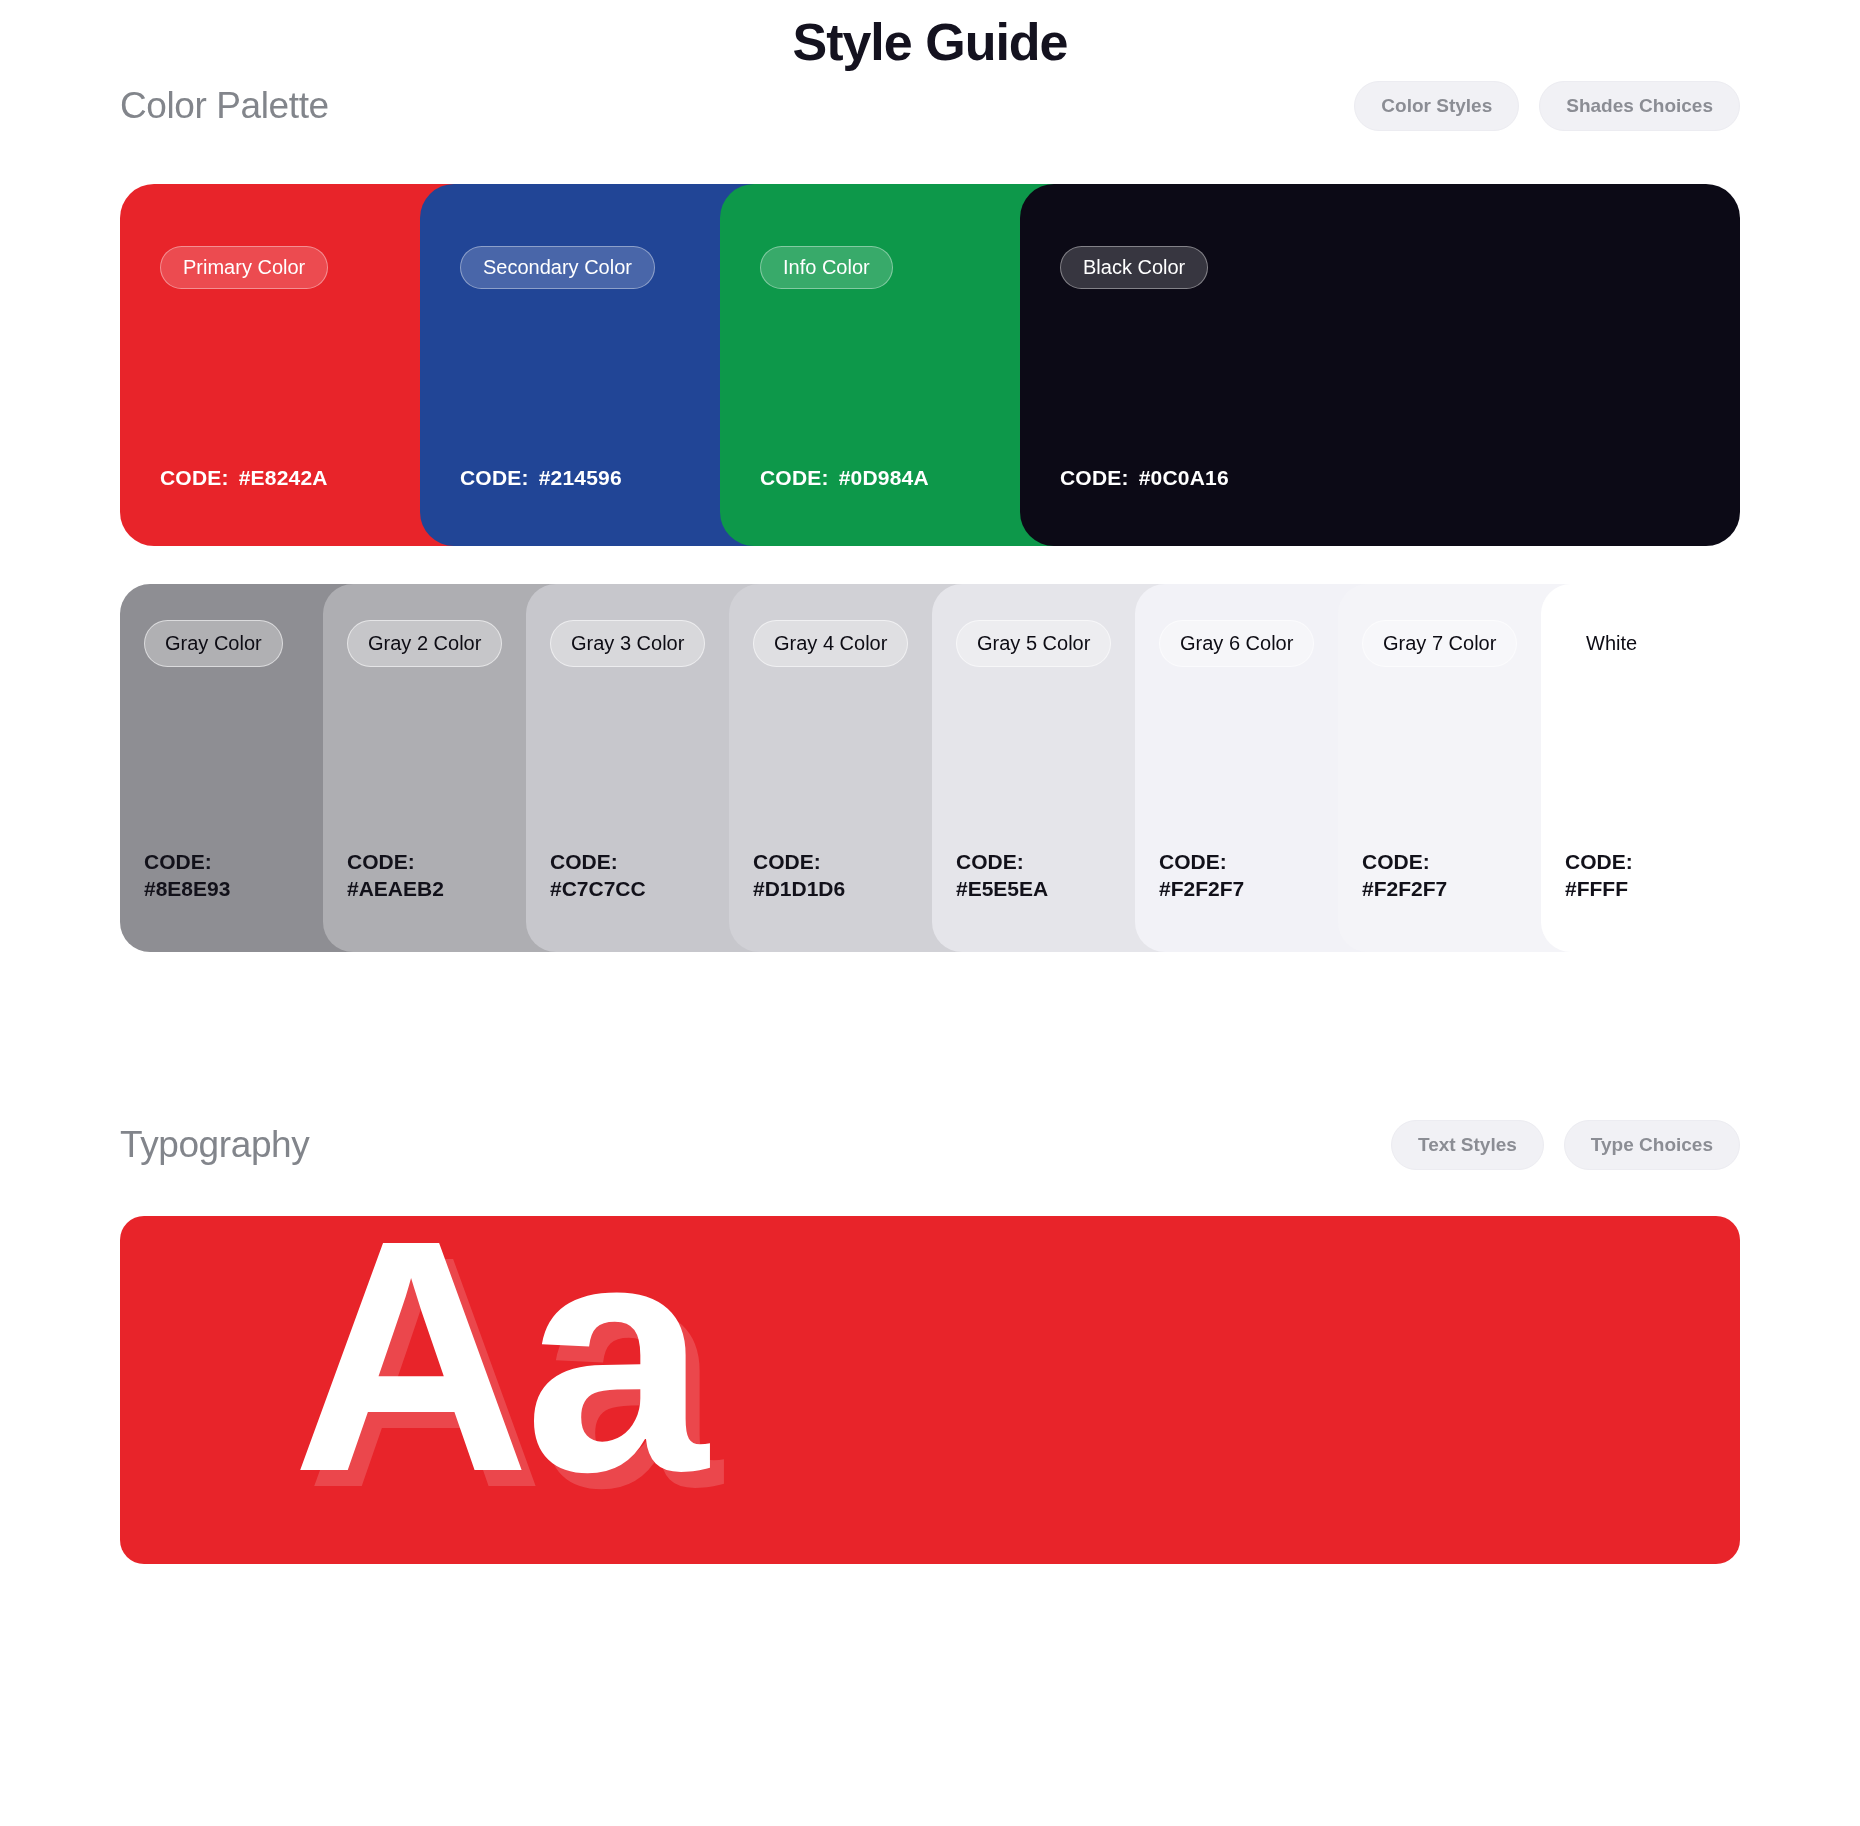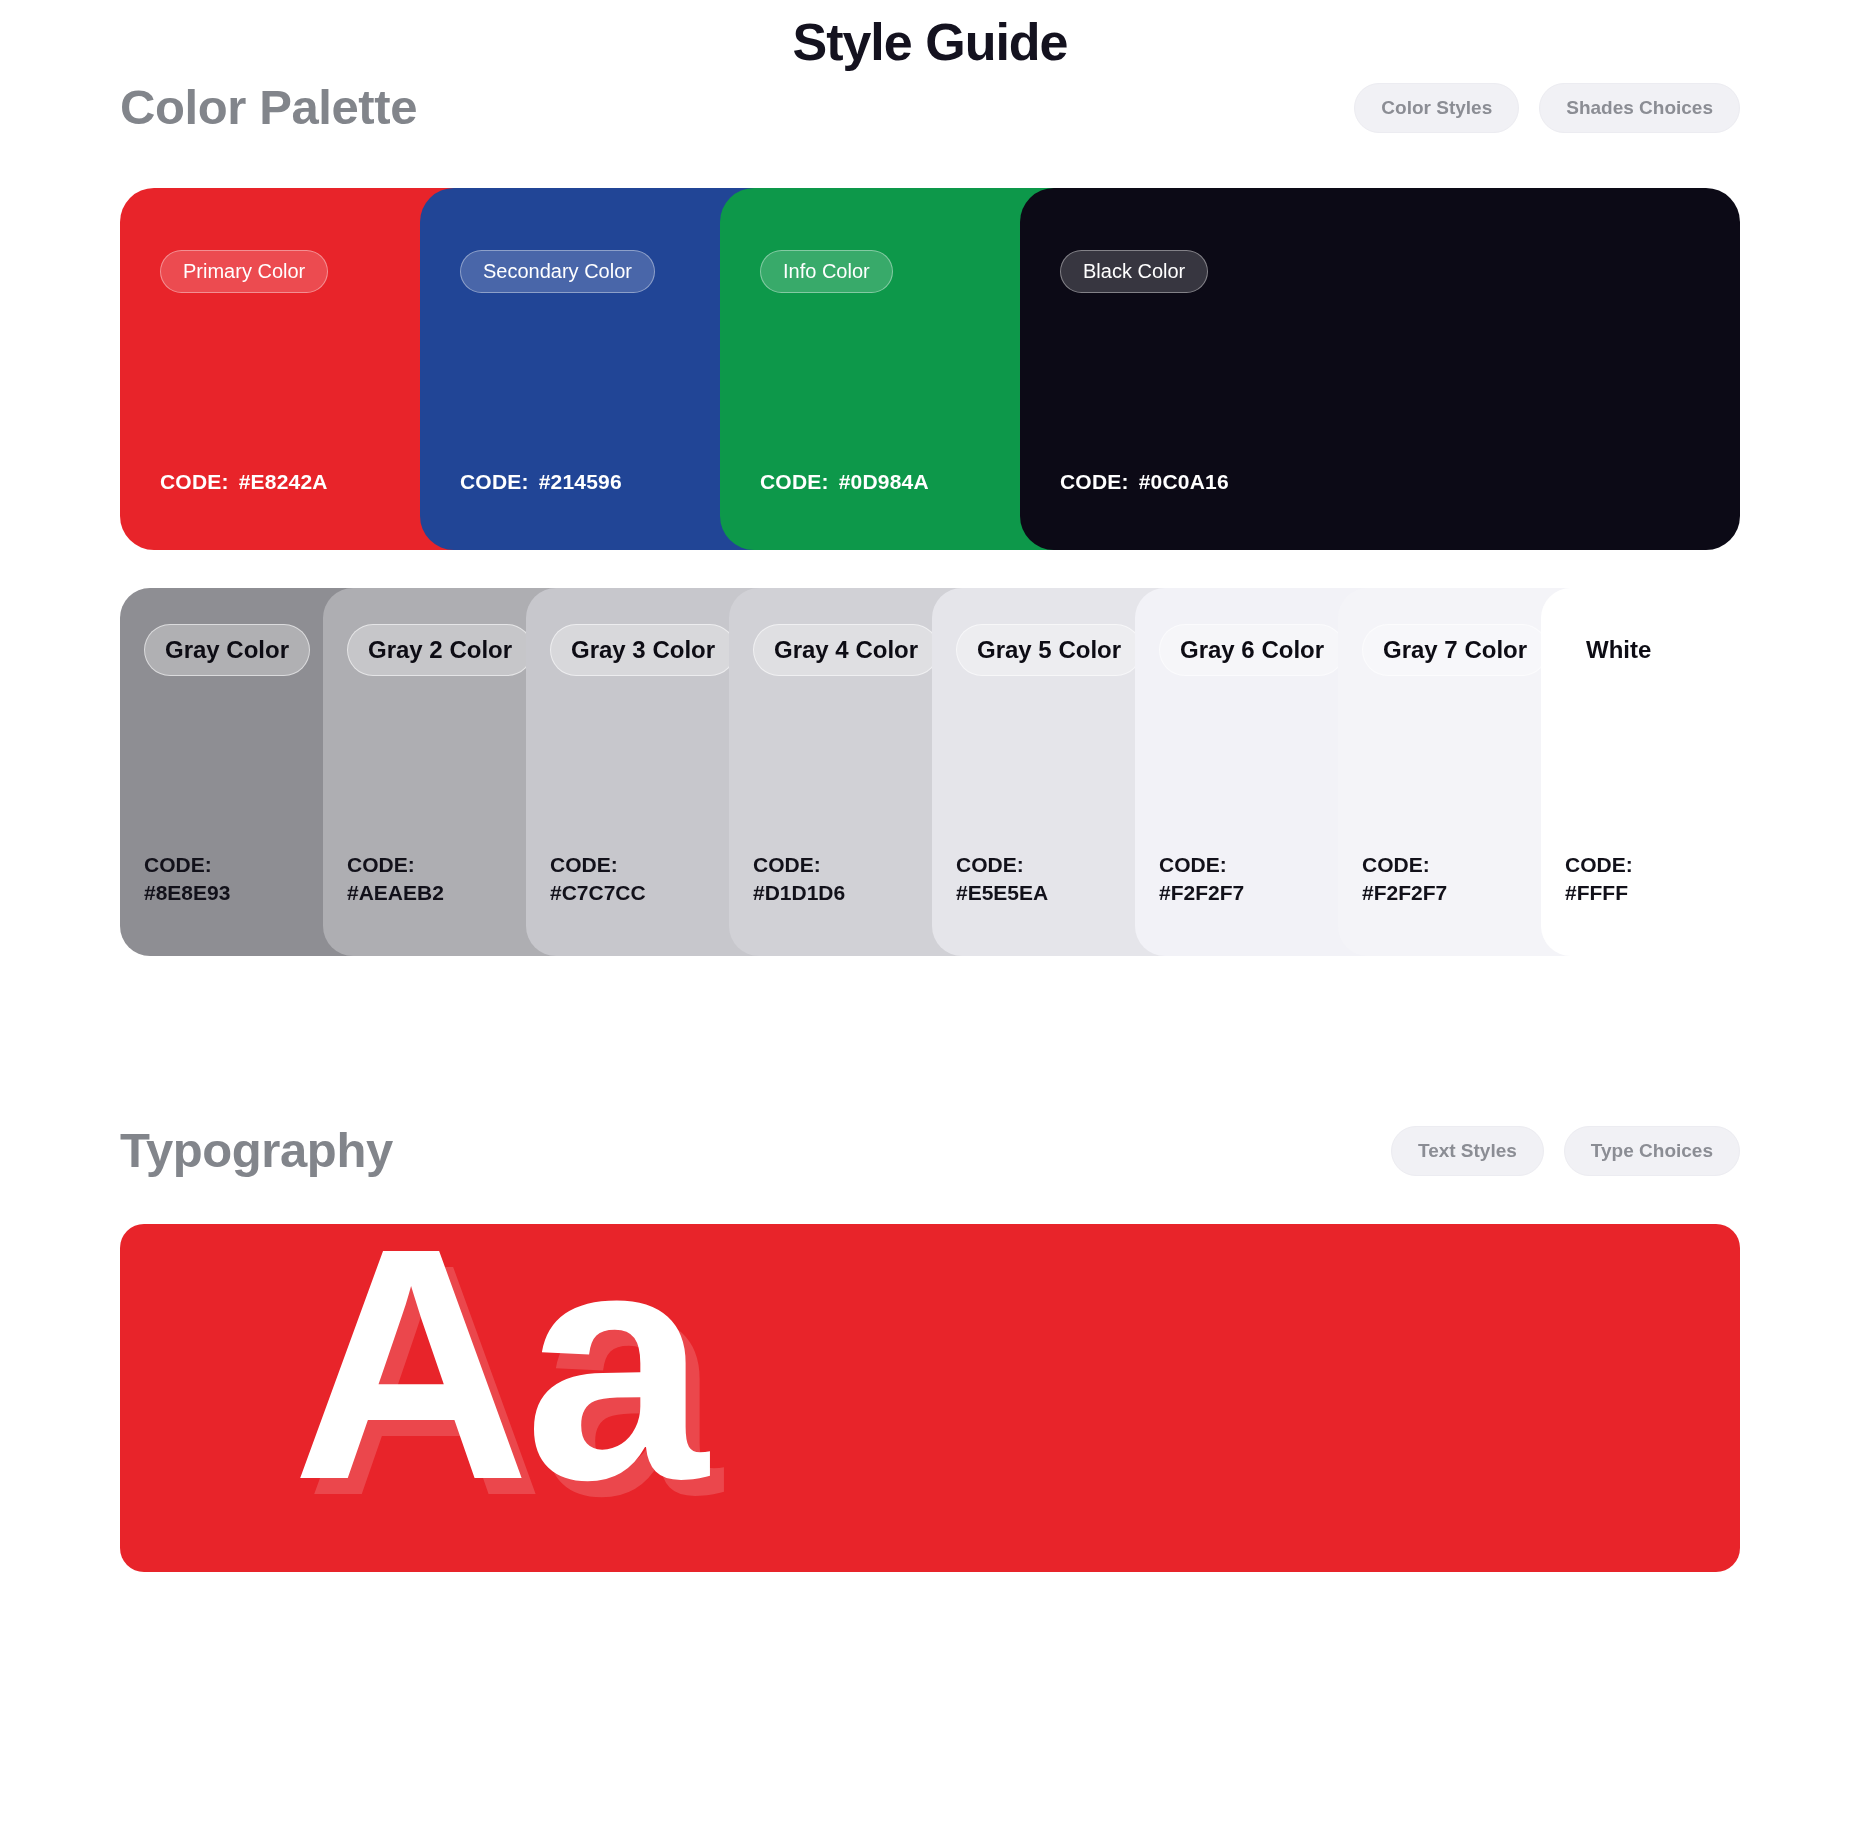--- a/index.html
+++ b/index.html
@@ -33,22 +33,22 @@
 
   
   .section-head {
     display: flex;
     align-items: center;
     justify-content: space-between;
     margin: 0 120px 0 120px;
     padding-top: 10px;
   }
   .section-title {
-    font-size: 49px;
-    font-weight: 700;
+    font-size: 37px;
+    font-weight: 400;
     color: #82858b;
     letter-spacing: -0.4px;
     line-height: 1.1;
   }
   .section-pills {
     display: flex;
     gap: 20px;
     align-items: center;
   }
   .pill-tag {
@@ -113,22 +113,22 @@
     border-radius: 30px;
     padding: 36px 24px 0 24px;
     display: flex;
     flex-direction: column;
     justify-content: space-between;
   }
   .gray-card .chip {
     align-self: flex-start;
     border-radius: 999px;
     padding: 11px 20px;
-    font-size: 24px;
-    font-weight: 700;
+    font-size: 20px;
+    font-weight: 400;
     white-space: nowrap;
     background: rgba(255,255,255,0.30);
     border: 1px solid rgba(255,255,255,0.55);
     color: #0d0c14;
   }
   .gray-card .code {
     font-size: 21px;
     font-weight: 700;
     color: #12111a;
     line-height: 1.3;

